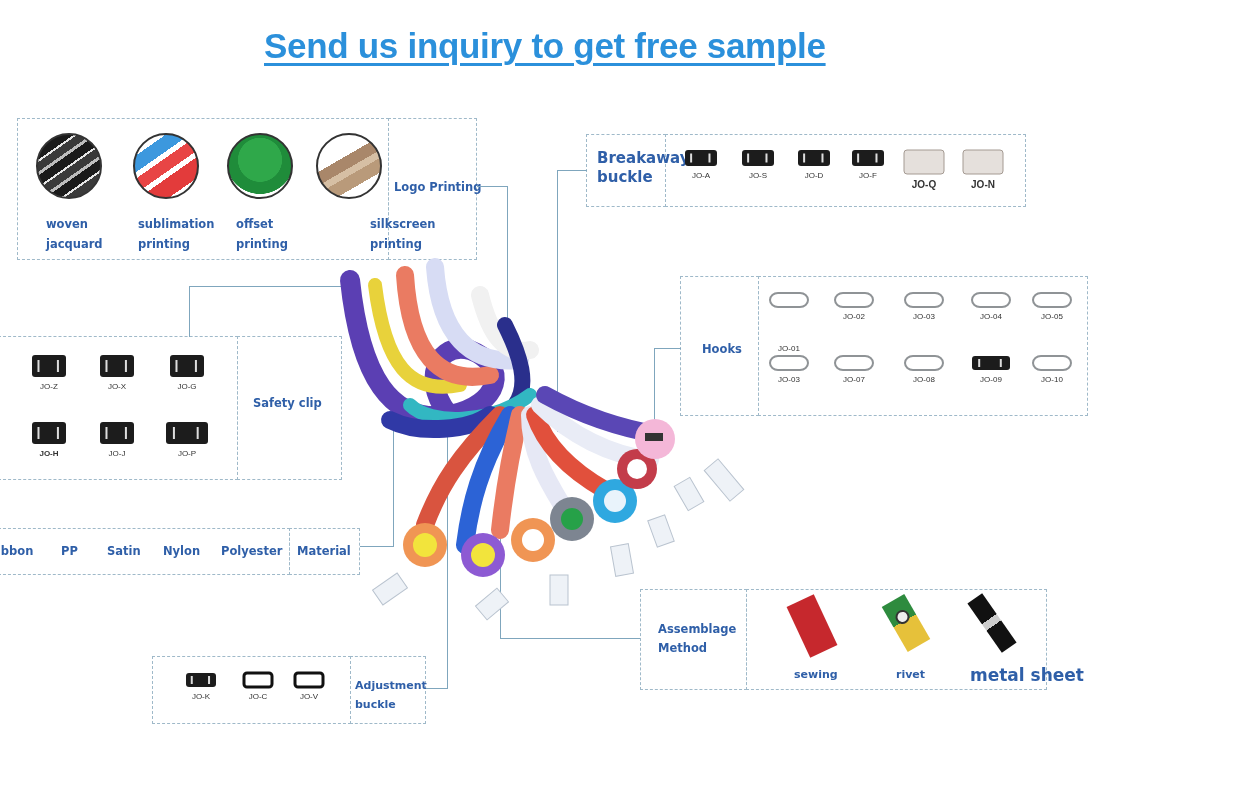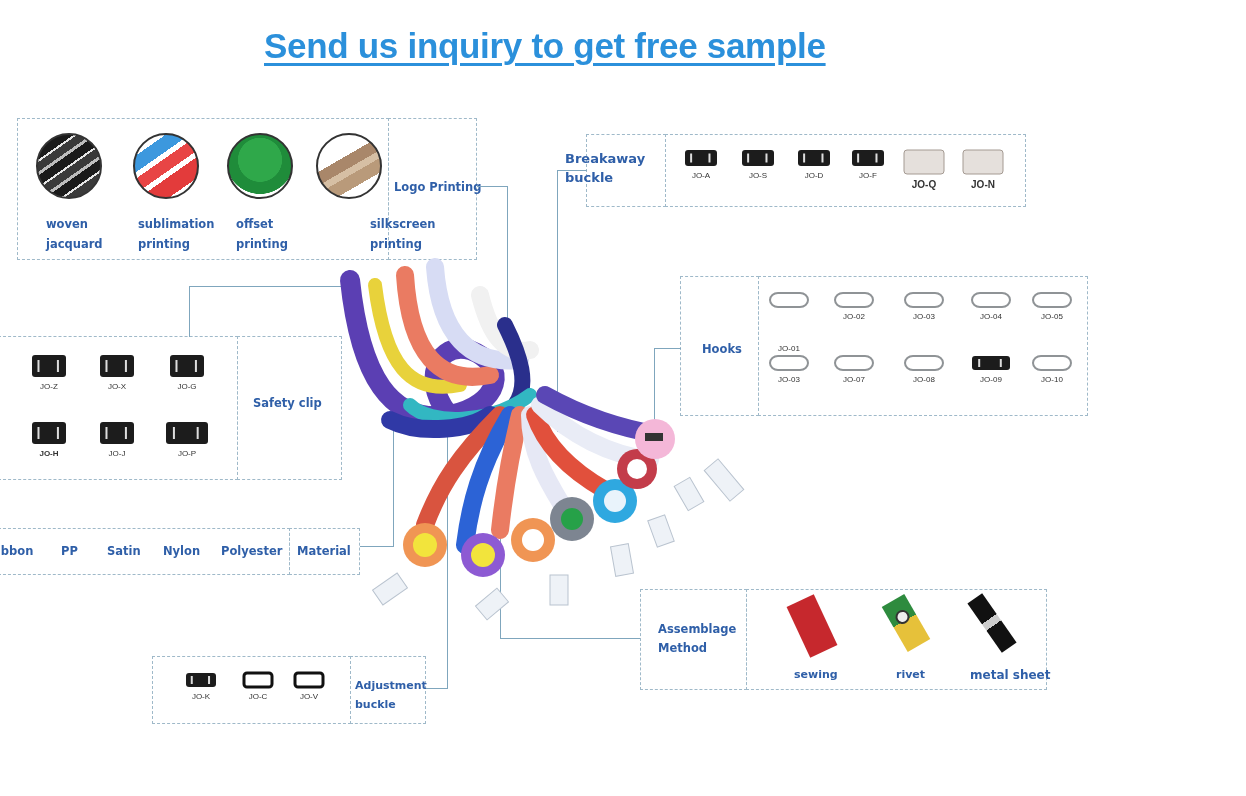--- a/index.html
+++ b/index.html
@@ -40,21 +40,21 @@
   <div>offset</div>
   <div>printing</div>
 </div>
 <div class="sub" style="left:323px;top:214px;margin-left:47px;">
   <div>silkscreen</div>
   <div>printing</div>
 </div>
 
 <div class="box" style="left:586px;top:134px;width:80px;height:73px;"></div>
 <div class="box" style="left:665px;top:134px;width:361px;height:73px;"></div>
-<div class="lbl" style="left:565px;top:149px;font-size:13px;">
+<div class="lbl" style="left:597px;top:149px;font-size:15px;">
   <div>Breakaway</div>
   <div>buckle</div>
 </div>
 <div id="breakaway-row"></div>
 
 <div class="box" style="left:680px;top:276px;width:79px;height:140px;"></div>
 <div class="box" style="left:758px;top:276px;width:330px;height:140px;"></div>
 <div class="lbl" style="left:702px;top:340px;font-size:11.5px;">Hooks</div>
 <div id="hooks-grid"></div>
 
@@ -86,21 +86,21 @@
   <div>Assemblage</div>
   <div>Method</div>
 </div>
 <div style="position:absolute;left:797px;top:598px;width:30px;height:56px;background:#c6282d;transform:rotate(-25deg);"></div>
 <div style="position:absolute;left:893px;top:597px;width:26px;height:52px;background:linear-gradient(#2e8b3e 0 45%,#e6c13a 45%);transform:rotate(-30deg);">
   <div style="position:absolute;left:6px;top:12px;width:14px;height:14px;border-radius:50%;background:#eee;border:2px solid #333;box-sizing:border-box;"></div>
 </div>
 <div style="position:absolute;left:983px;top:593px;width:18px;height:60px;background:linear-gradient(#111 0 42%,#ccc 42% 55%,#111 55%);transform:rotate(-35deg);"></div>
 <div class="sub" style="left:794px;top:665px;font-size:11px;">sewing</div>
 <div class="sub" style="left:896px;top:665px;font-size:11px;">rivet</div>
-<div class="sub" style="left:970px;top:665px;font-size:12px;text-align:center;">metal sheet</div>
+<div class="sub" style="left:970px;top:665px;font-size:17px;text-align:center;">metal sheet</div>
 
 <div class="line" style="left:477px;top:186px;width:31px;height:1px;"></div>
 <div class="line" style="left:507px;top:186px;width:1px;height:150px;"></div>
 <div class="line" style="left:557px;top:170px;width:30px;height:1px;"></div>
 <div class="line" style="left:557px;top:170px;width:1px;height:262px;"></div>
 <div class="line" style="left:654px;top:348px;width:27px;height:1px;"></div>
 <div class="line" style="left:654px;top:348px;width:1px;height:72px;"></div>
 <div class="line" style="left:189px;top:286px;width:170px;height:1px;"></div>
 <div class="line" style="left:189px;top:286px;width:1px;height:51px;"></div>
 <div class="line" style="left:360px;top:546px;width:33px;height:1px;"></div>

